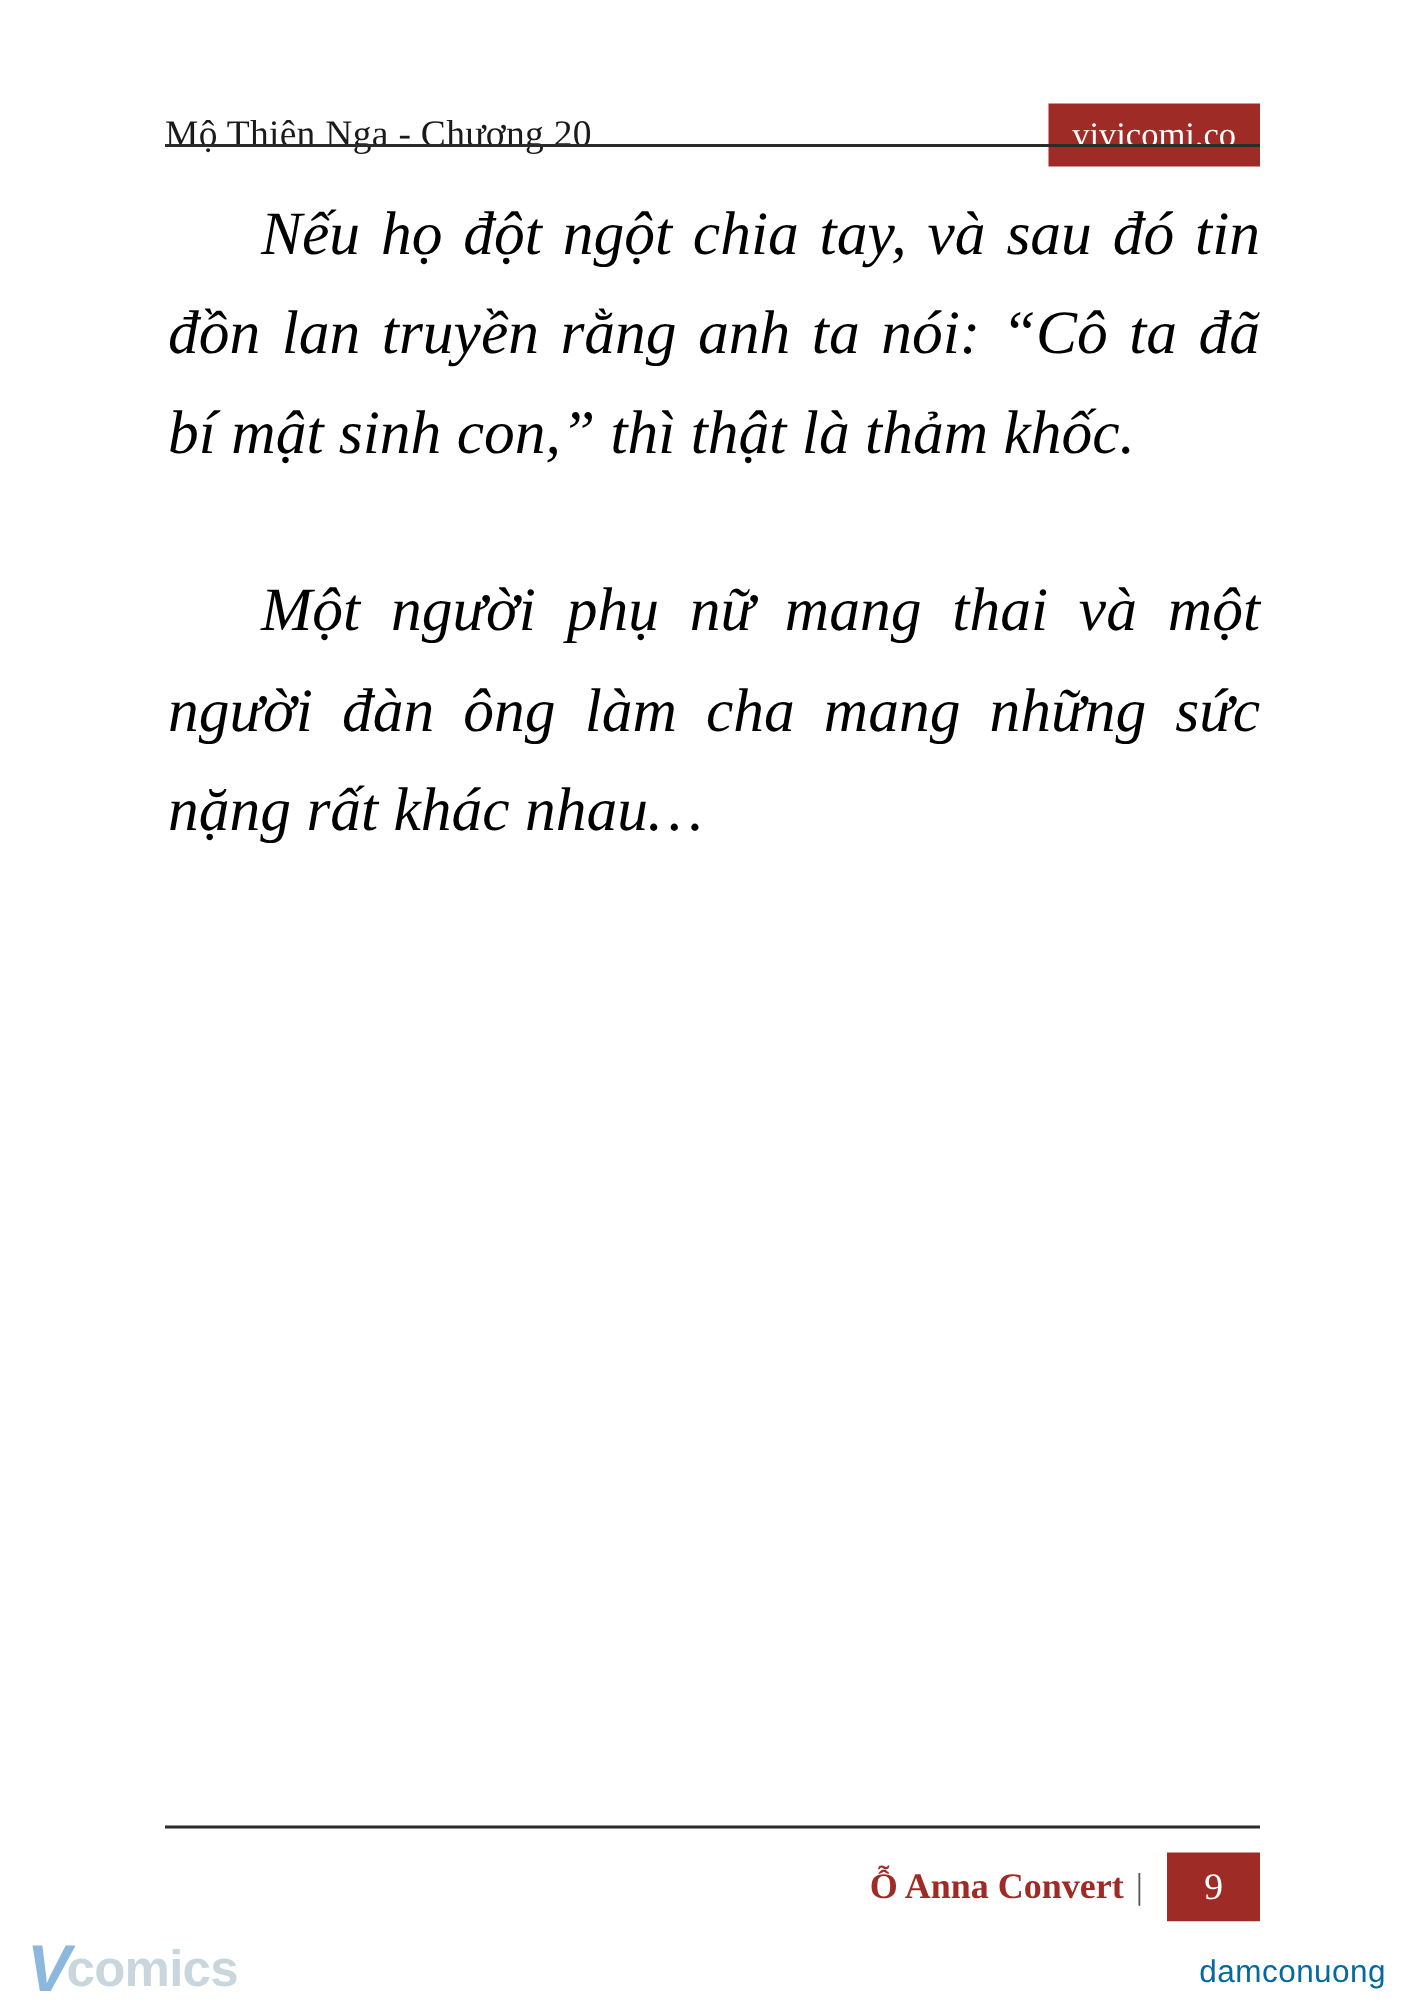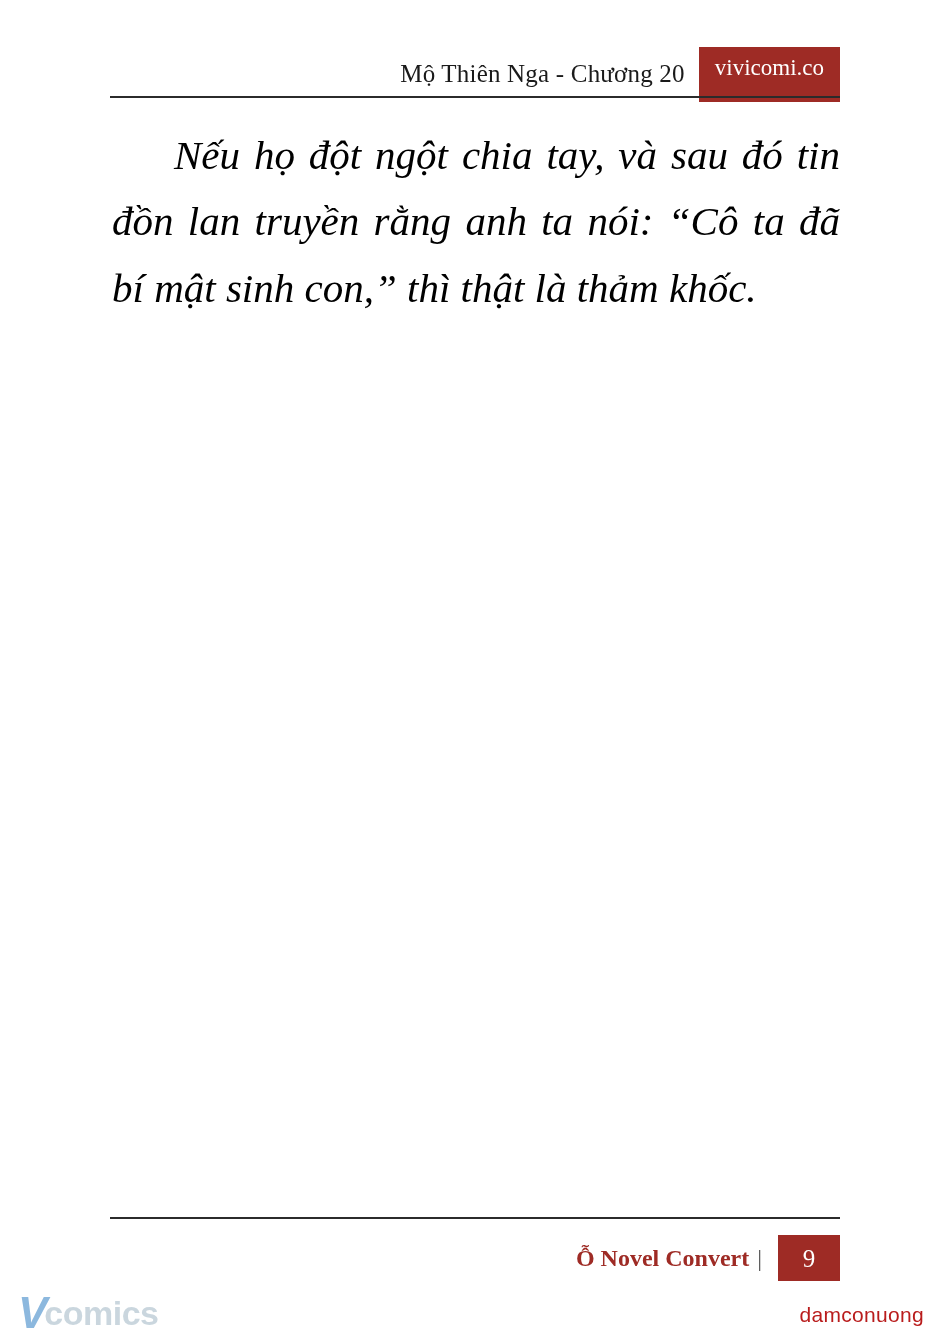--- a/index.html
+++ b/index.html
@@ -11,42 +11,42 @@
     width: 950px;
     height: 1343px;
     position: relative;
     font-family: "Liberation Serif", serif;
     overflow: hidden;
   }
 
   
   .header {
     position: absolute;
-    top: 52px;
+    top: 68px;
     left: 110px;
     width: 730px;
     height: 44px;
     display: flex;
     align-items: center;
-    justify-content: flex-end;
+    justify-content: space-between;
   }
   .header-title {
     font-family: "Liberation Serif", serif;
     font-size: 25px;
     color: #1a1a1a;
     letter-spacing: 0.2px;
     white-space: nowrap;
     padding-right: 14px;
   }
   .header-badge {
     background: #9e2b25;
     color: #ffffff;
     font-family: "Liberation Serif", serif;
     font-size: 23px;
-    padding: 9px 16px 23px 16px;
+    padding: 9px 16px 10px 16px;
     line-height: 1;
     white-space: nowrap;
   }
   .header-rule {
     position: absolute;
     top: 96px;
     left: 110px;
     width: 730px;
     height: 2px;
     background: #2b2b2b;
@@ -150,21 +150,21 @@
     letter-spacing: -0.5px;
     margin-left: -2px;
     text-align: center;
   }
   .watermark-right {
     position: absolute;
     right: 26px;
     bottom: 16px;
     font-family: "Liberation Sans", sans-serif;
     font-size: 21px;
-    color: #b91c1c;
+    color: #0369a1;
     letter-spacing: 0.3px;
   }
   .bottom-band {
     position: absolute;
     left: 0;
     right: 0;
     bottom: 0;
     height: 62px;
     background: #ffffff;
   }
@@ -173,26 +173,27 @@
 <body>
 
 <div class="header">
   <span class="header-title">Mộ Thiên Nga - Chương 20</span>
   <span class="header-badge">vivicomi.co</span>
 </div>
 <div class="header-rule"></div>
 
 <div class="content">
   <p class="para">Nếu họ đột ngột chia tay, và sau đó tin đồn lan truyền rằng anh ta nói: “Cô ta đã bí mật sinh con,” thì thật là thảm khốc.</p>
+  <p class="para last-line-natural">Một người phụ nữ mang thai và một người đàn ông làm cha mang những sức nặng rất khác nhau…</p>
 </div>
 
 <div class="footer-rule"></div>
 <div class="footer">
   <span class="footer-text">
-    <span class="footer-brand">Ỗ Novel Convert</span>
+    <span class="footer-brand">Ỗ Anna Convert</span>
     <span class="footer-sep">|</span>
   </span>
   <span class="footer-page">9</span>
 </div>
 
 <div class="bottom-band"></div>
 <div class="watermark-left">
   <span class="wm-v">V</span>
   <span class="wm-rest">comics</span>
 </div>

